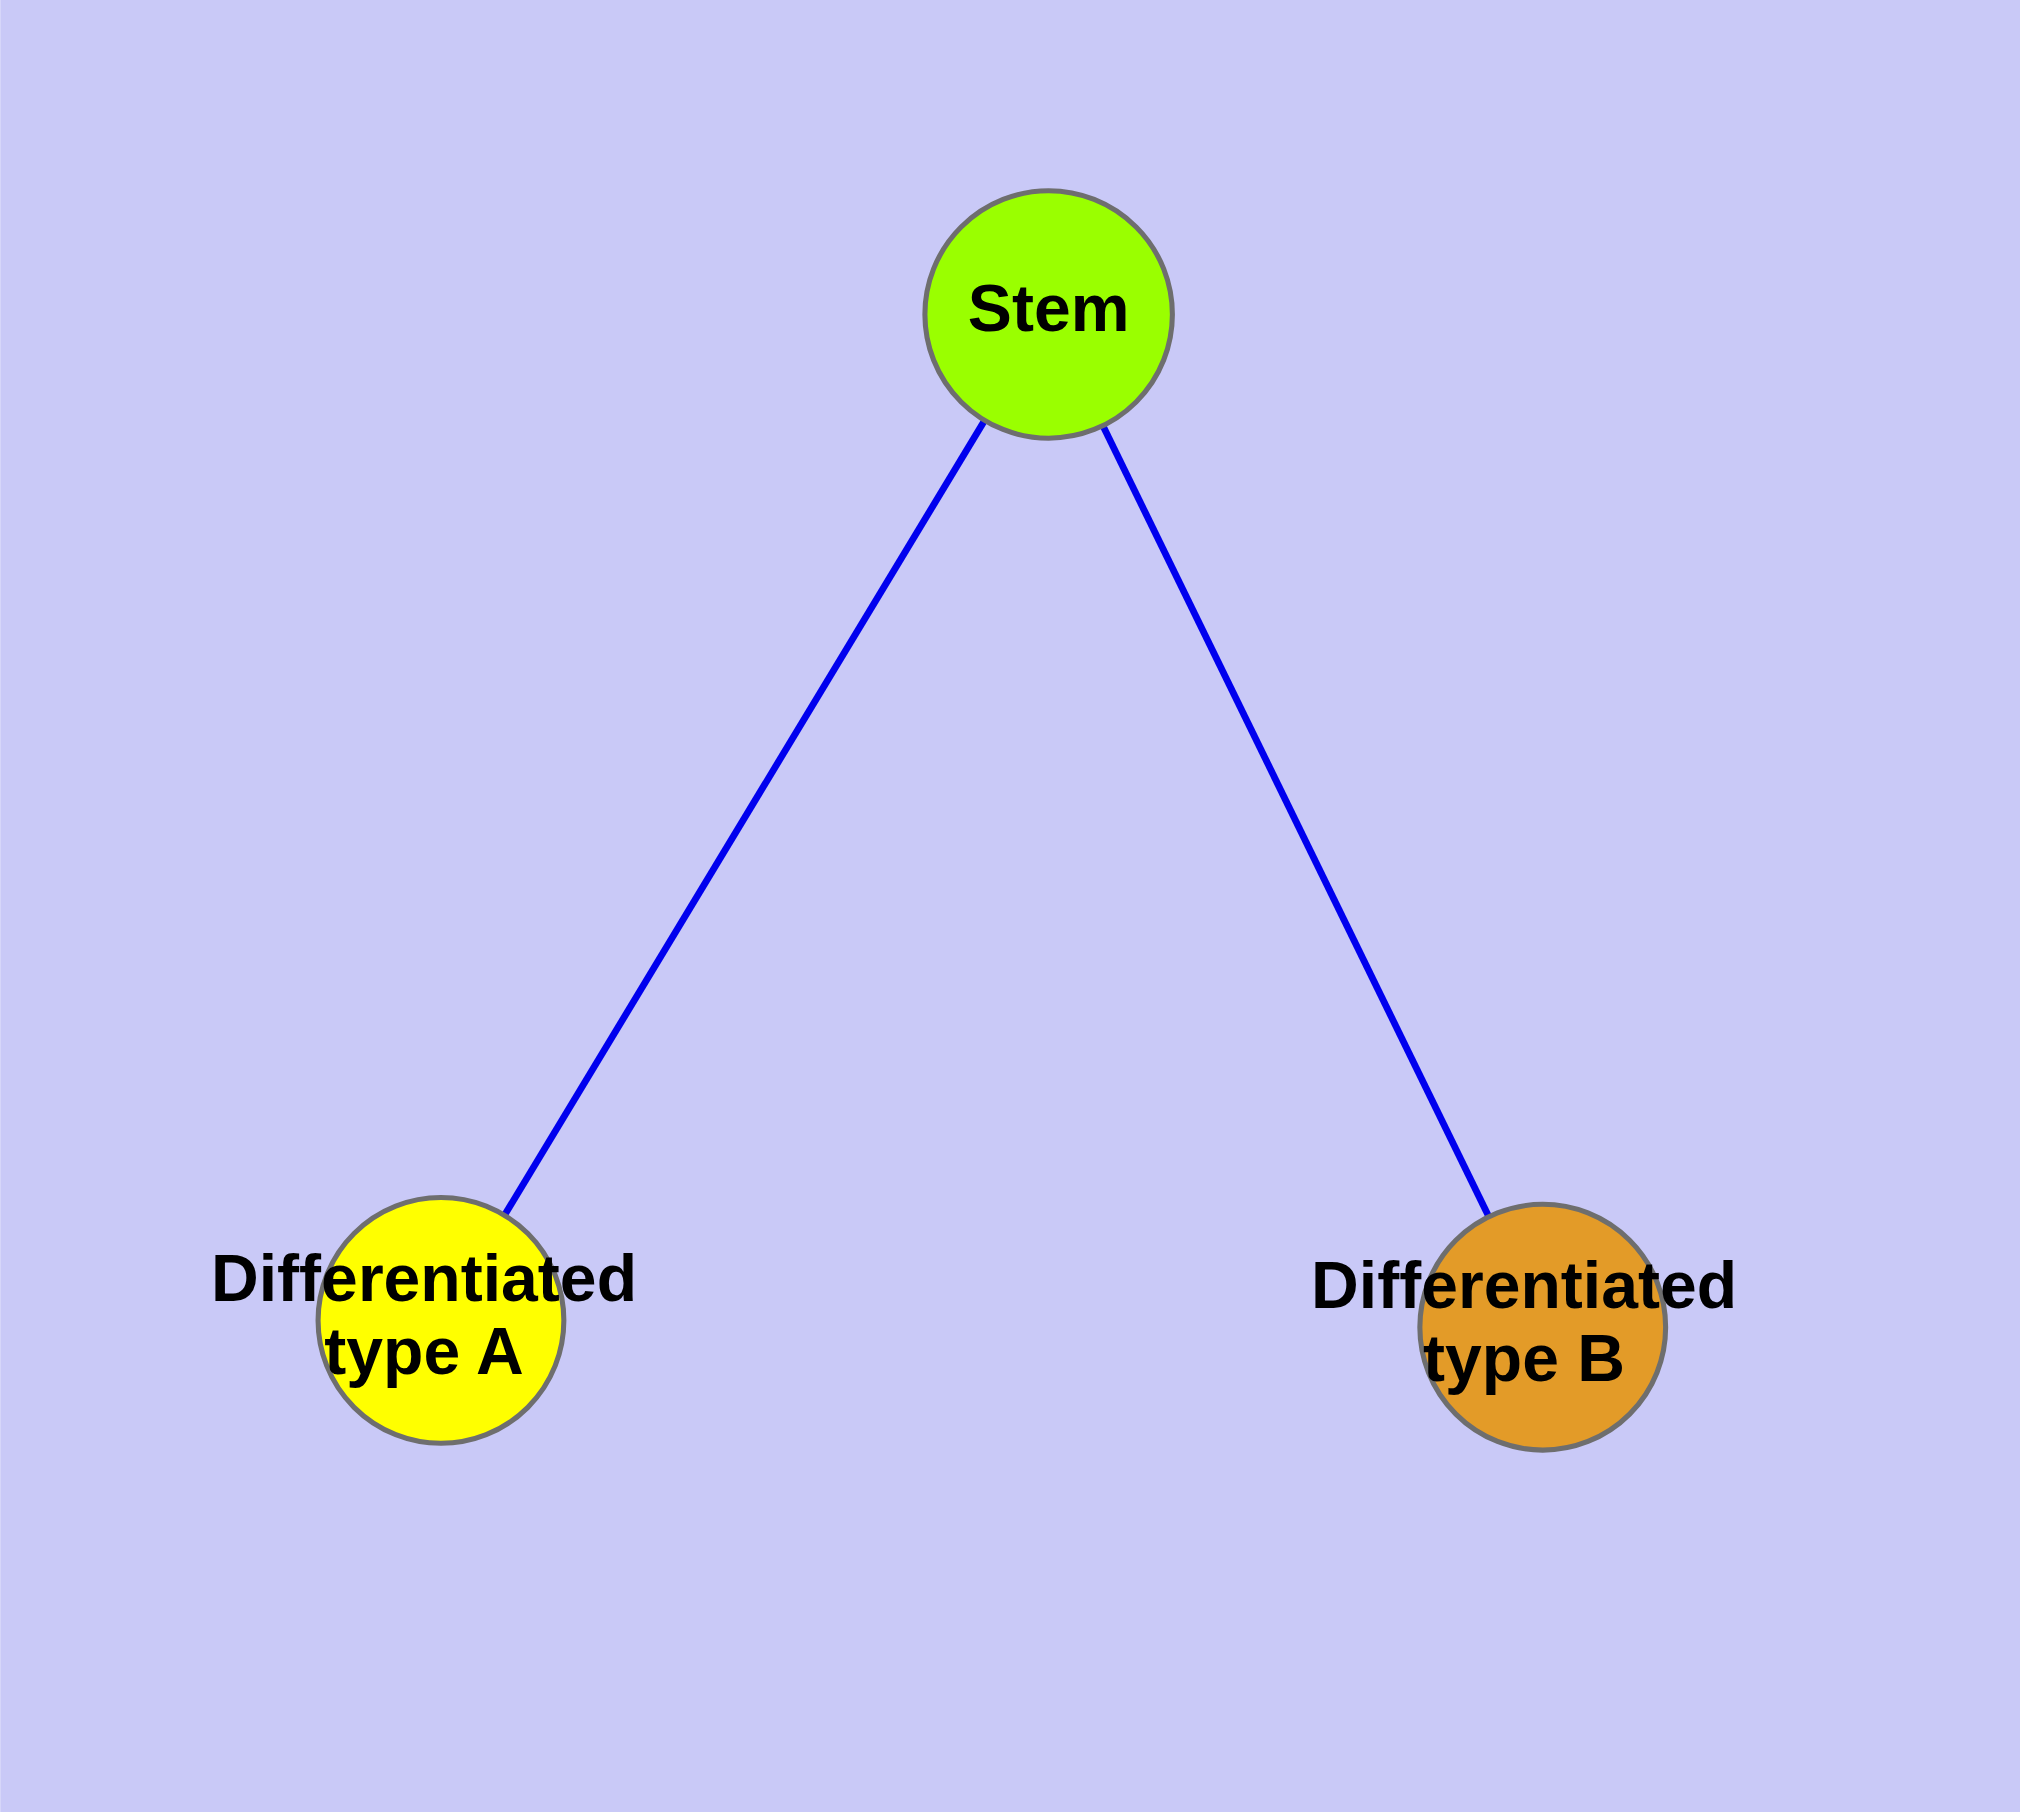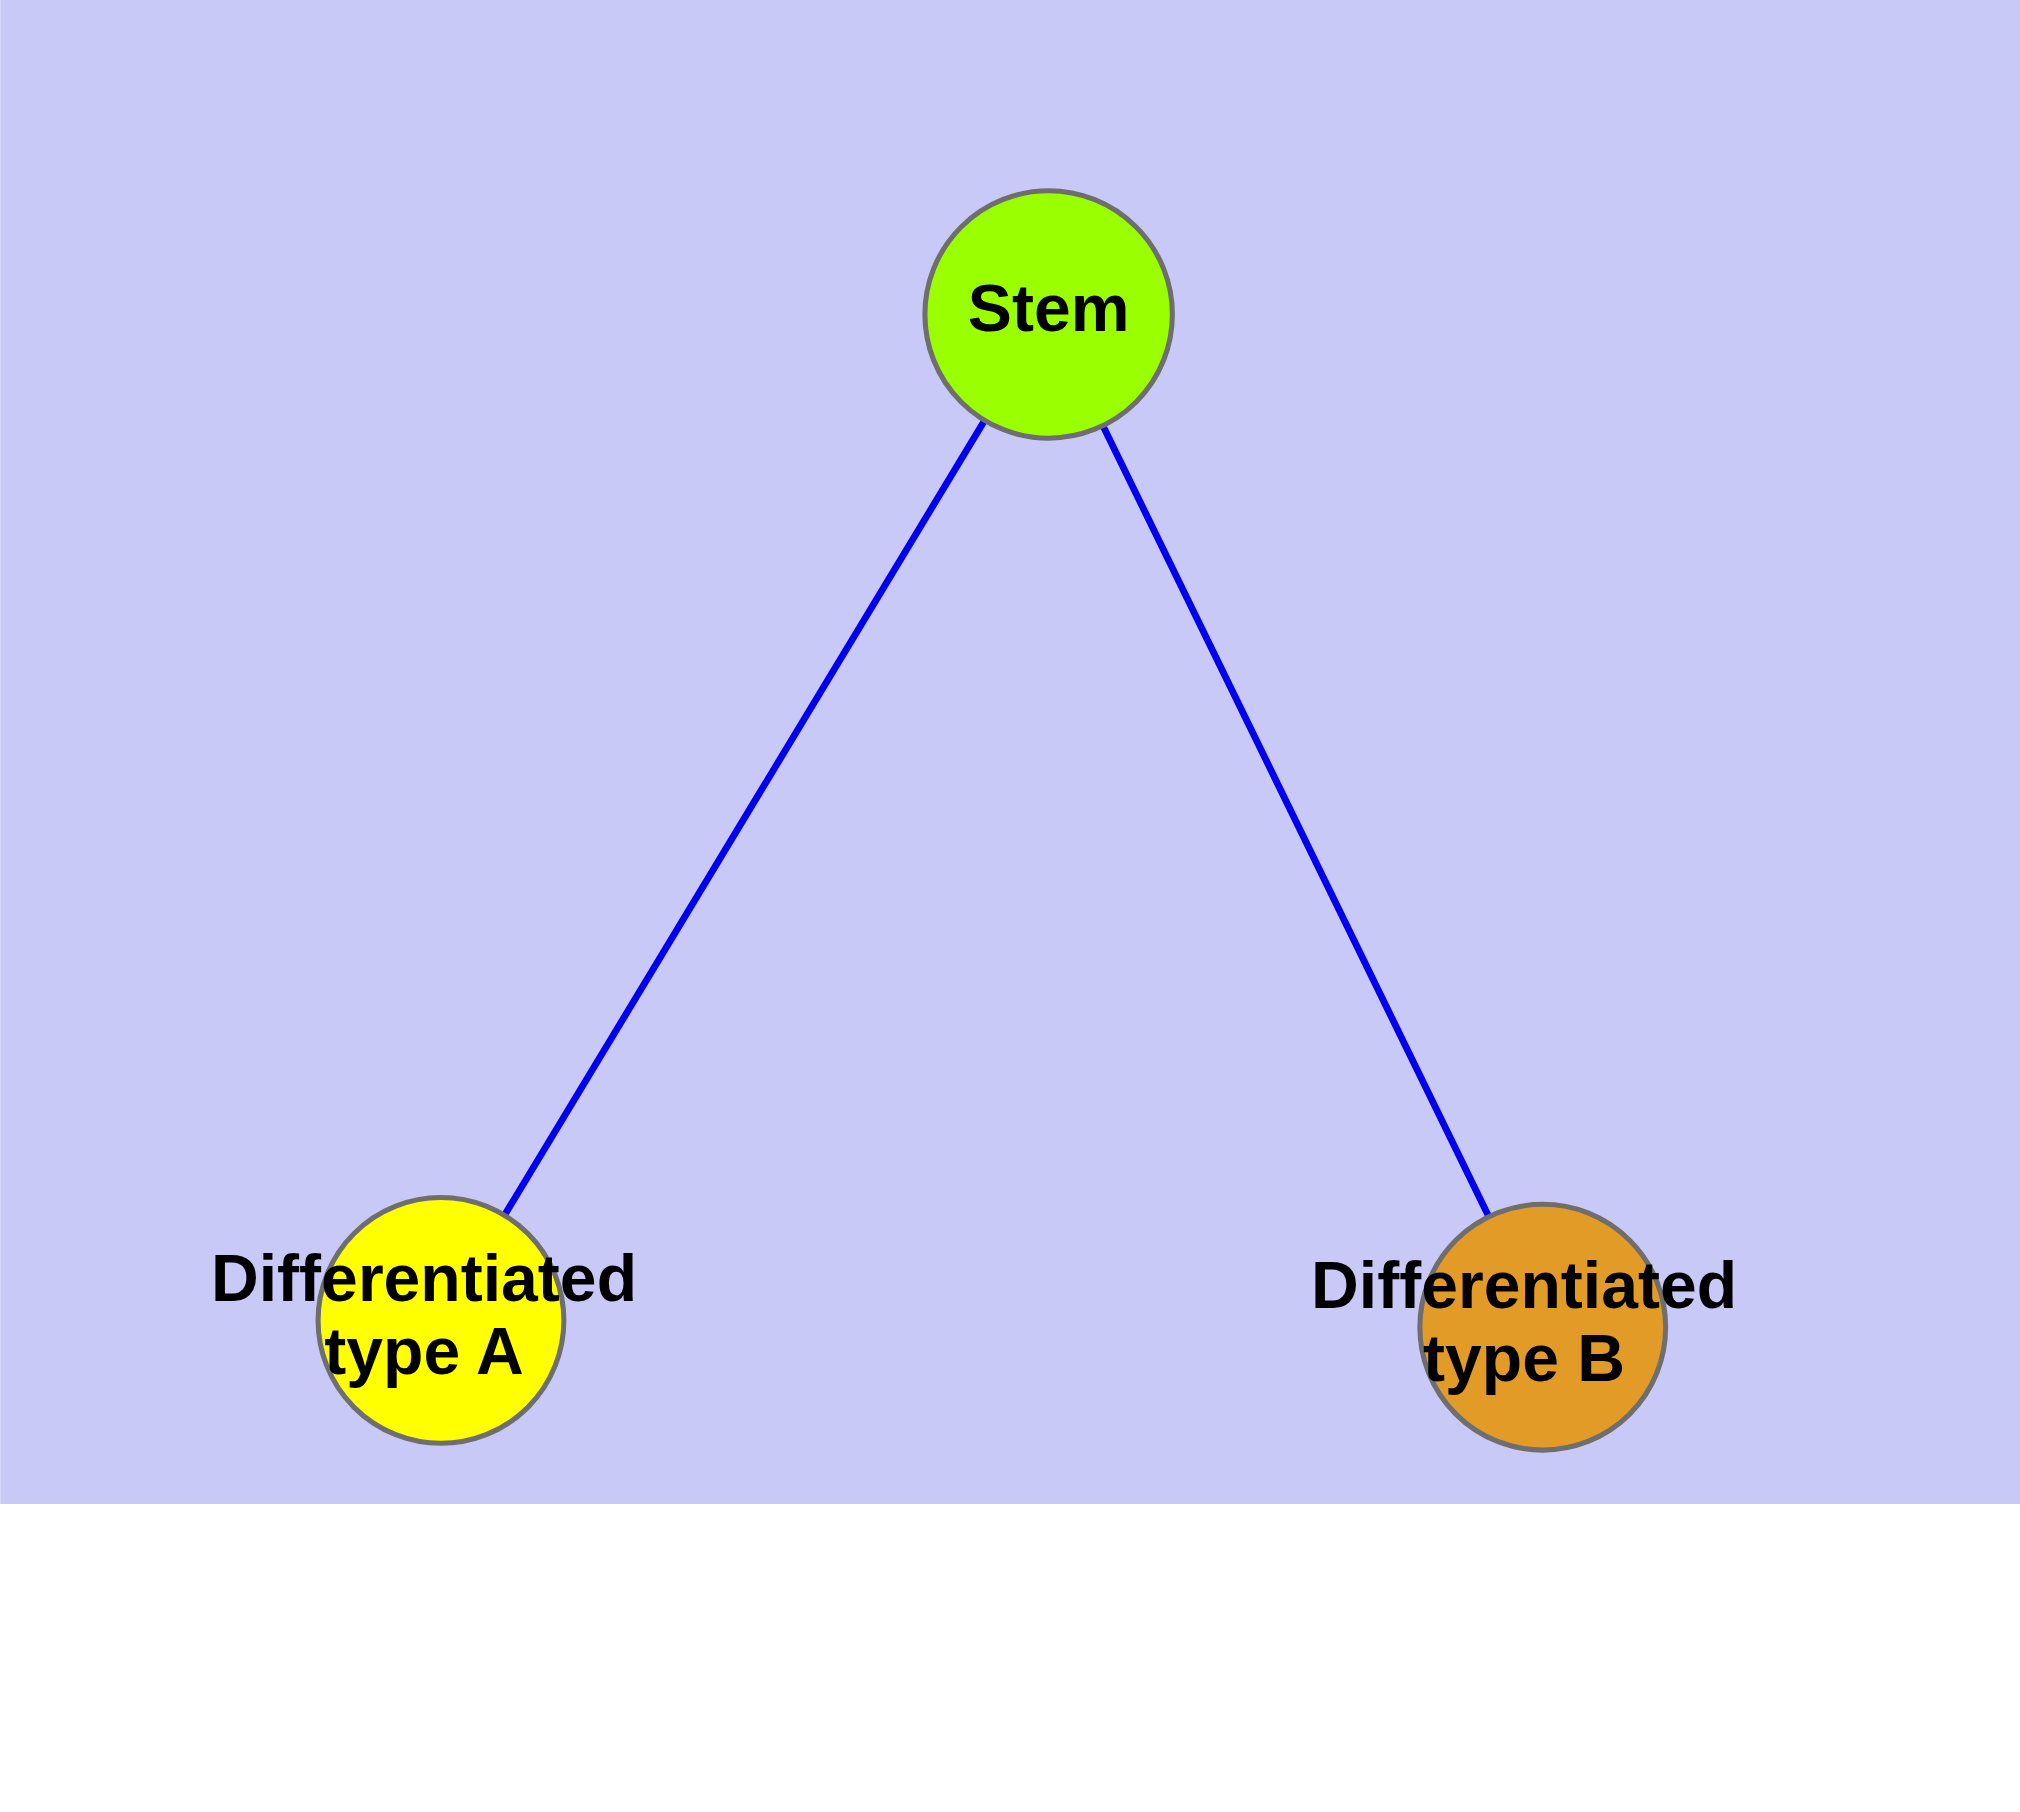--- a/index.html
+++ b/index.html
@@ -28,21 +28,21 @@
     font-weight: bold;
     fill: #000000;
     text-anchor: middle;
     dominant-baseline: middle;
     white-space: pre;
   }
 </style>
 </head>
 <body>
 
-<div id="stage" style="width: 2021px; height: 1504px;">
+<div id="stage" style="width: 2021px; height: 1812px;">
   <svg id="canvas" xmlns="http://www.w3.org/2000/svg" viewBox="0 0 2384 2138" style="width: 2021px; height: 1812px;">
       <rect x="0" y="0" width="2384" height="2138" fill="#c9c9f7"></rect>
       <g>
         <line x1="1237" y1="371" x2="520" y2="1558" stroke="#0000ee" stroke-width="8" stroke-linecap="butt"></line>
         <line x1="1237" y1="371" x2="1820" y2="1566" stroke="#0000ee" stroke-width="8" stroke-linecap="butt"></line>
       </g>
       <g>
         <g>
           <circle cx="1237" cy="371" r="146" fill="#9aff00" stroke="#6e6e6e" stroke-width="6"></circle>
         </g>

